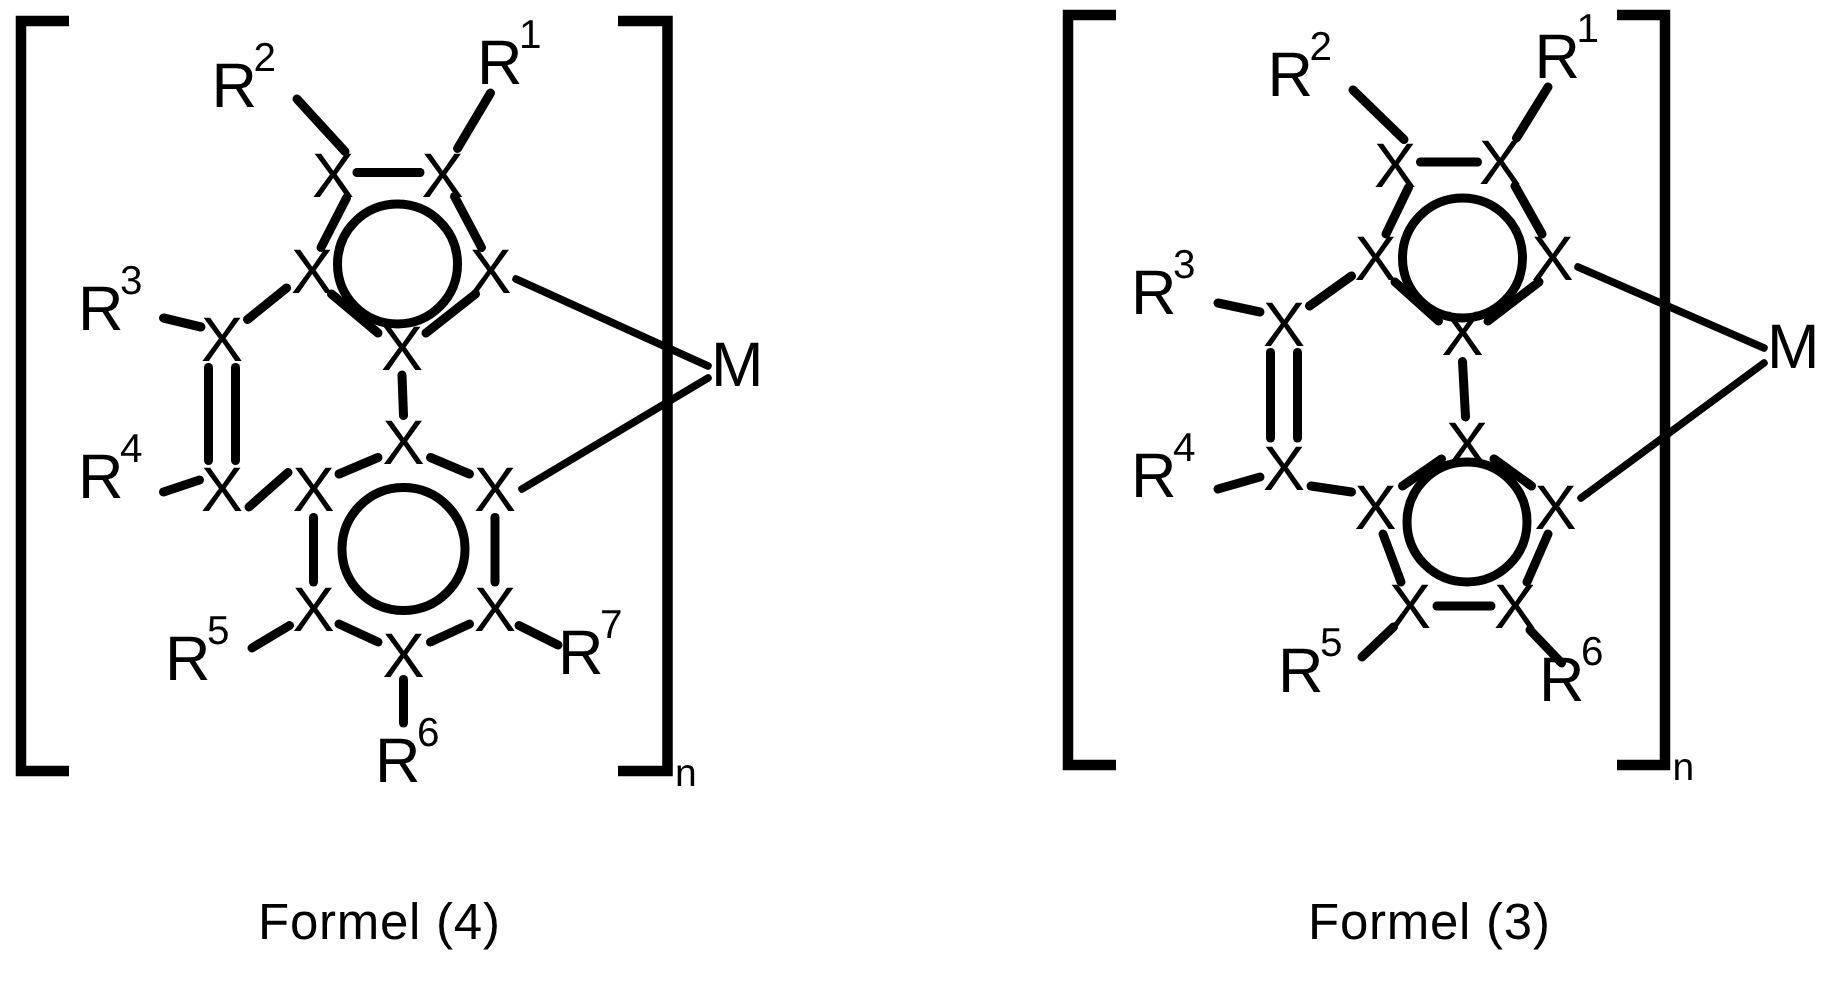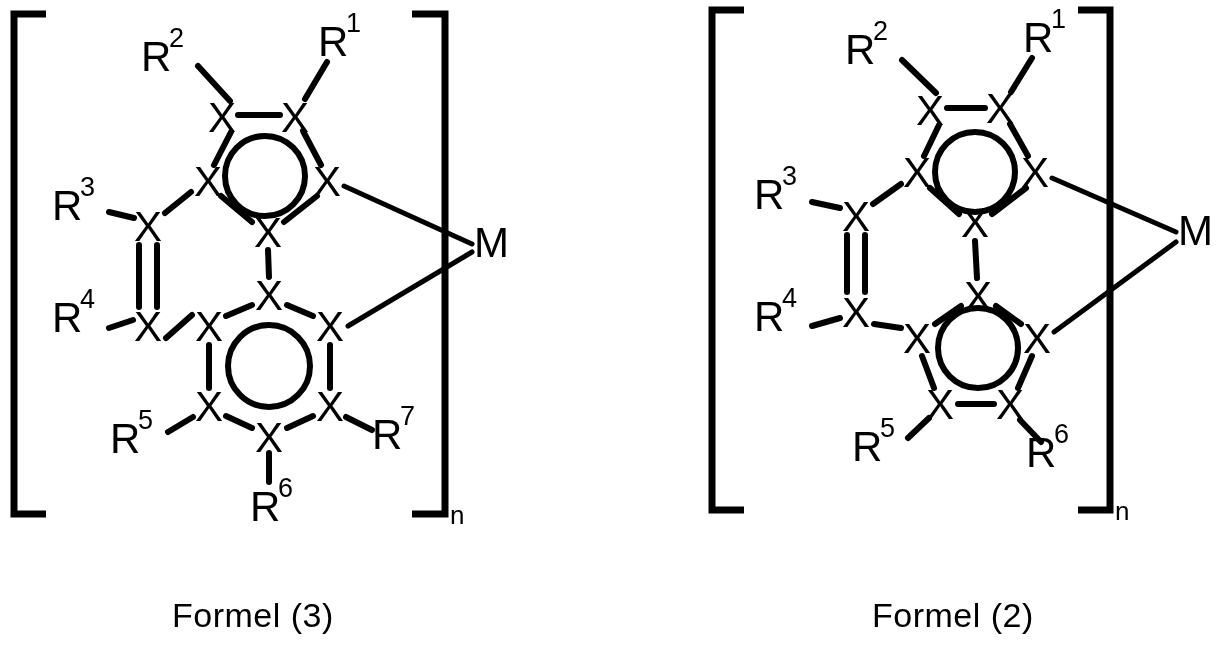--- a/index.html
+++ b/index.html
@@ -248,16 +248,16 @@
           <text x="1054" y="443" font-size="27">6</text>
         </g>
       </g>
 
       <text x="1178" y="245" font-size="42">M</text>
       <text x="1115" y="520" font-size="26">n</text>
 
     </g>
   </svg>
 
-  <div class="cap" id="caption-formula-2">Formel (3)</div>
-  <div class="cap" id="caption-formula-3">Formel (2)</div>
+  <div class="cap" id="caption-formula-2">Formel (4)</div>
+  <div class="cap" id="caption-formula-3">Formel (3)</div>
 
 </div>
 
 </body></html>

